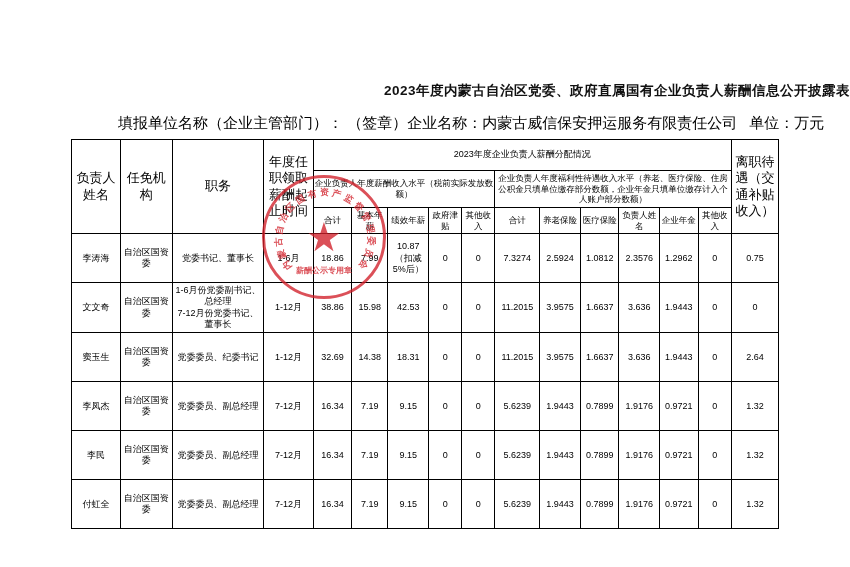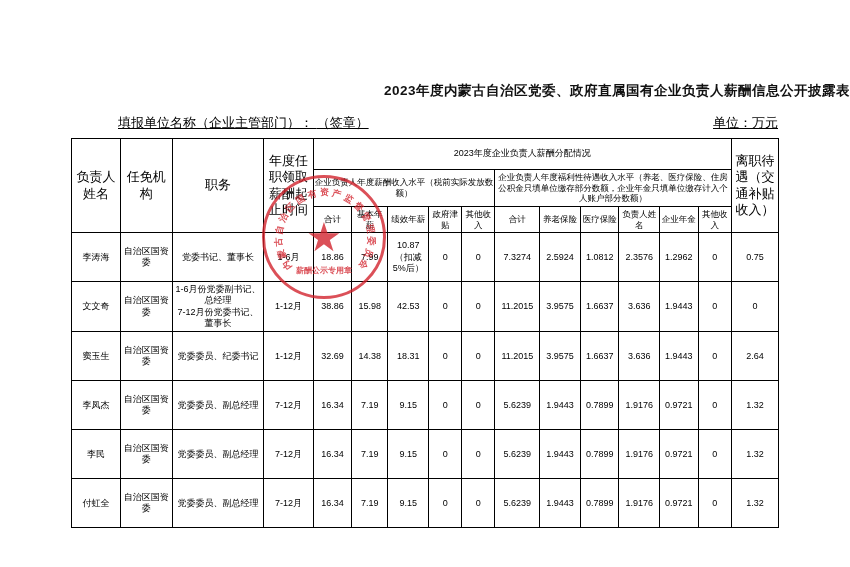--- a/index.html
+++ b/index.html
@@ -27,24 +27,23 @@
     font-size: 13.5px;
     font-weight: bold;
     letter-spacing: 0.5px;
     margin-top: 82px;
     color: #111;
   }
   .meta-row {
     display: flex;
     justify-content: space-between;
     align-items: flex-end;
-    font-size: 13px;
+    font-size: 15px;
     margin: 14px 72px 6px 118px;
     position: relative;
-    text-decoration: underline;
   }
   .meta-left { white-space: nowrap; }
   .meta-center { white-space: nowrap; }
   .meta-right { white-space: nowrap; margin-left: 12px; }
   table.main {
     border-collapse: collapse;
     margin: 0 auto;
     width: 708px;
     table-layout: fixed;
     font-size: 9px;
@@ -125,20 +124,21 @@
 
 <div class="page">
 
   <div class="doc-title">2023年度内蒙古自治区党委、政府直属国有企业负责人薪酬信息公开披露表</div>
 
   <div class="meta-row">
     <div class="meta-left">
       <span>填报单位名称（企业主管部门）：</span>
       <span>（签章）</span>
     </div>
+    <div class="meta-center">企业名称：内蒙古威信保安押运服务有限责任公司</div>
     <div class="meta-right">单位：万元</div>
   </div>
 
   <table class="main">
     <colgroup>
       <col style="width:46px">
       <col style="width:48px">
       <col style="width:86px">
       <col style="width:46px">
       <col style="width:36px">

